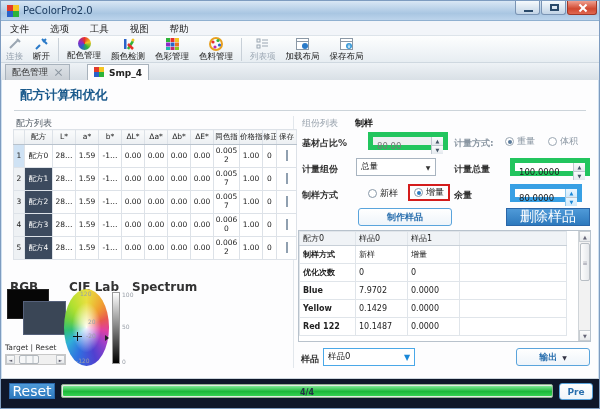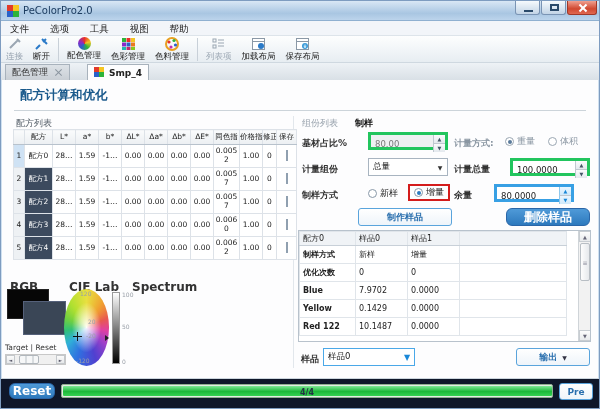--- a/index.html
+++ b/index.html
@@ -51,21 +51,21 @@
 td.num{background:#eef1f4}
 td.num.cur{background:#cfe2f4}
 td.name.sel{background:#3c4a5e;color:#fff}
 .cb{width:9px;height:9px;border:1px solid #90a0b0;background:linear-gradient(#fff,#dfe4e8);margin:0 auto}
 
 .ptab{font-size:9px;margin-right:14px}
 .ptab.off{color:#98a2ac}
 .ptab.on{color:#111;font-weight:bold}
 .flabel{font-size:9px;font-weight:bold;color:#333;white-space:nowrap}
 .flabel.dis{color:#8a96a2}
-.spin{border:3px solid #22c55e;background:#fff;display:flex;height:18px}
+.spin{border:5px solid #22c55e;background:#fff;display:flex;height:18px}
 .spin .val{flex:1;padding:4px 0 0 4px;font-size:8.5px;white-space:nowrap}
 .spin .arr{width:12px;display:flex;flex-direction:column}
 .spin .arr span{flex:1;font-size:5px;line-height:8px;text-align:center;color:#445566;background:linear-gradient(#fafbfc,#e4e9ee);border-left:1px solid #c0c8d0}
 .spin .arr span:first-child{border-bottom:1px solid #c0c8d0}
 .spin.dis{background:#eef0f2}.spin.dis .val{color:#777}
 .spin.blue{border-color:#38a0e4}
 .spin.blue .arr span{color:#1a88d8;background:linear-gradient(#eaf6ff,#cfe9fb);border-left-color:#8cc8ee}
 .dd{border:1px solid #a8b4c0;background:#fff;display:flex;align-items:center;height:18px}
 .dd .val{flex:1;padding-left:4px;font-size:8.5px}
 .dd .dda{width:14px;text-align:center;font-size:6px;color:#333}
@@ -73,21 +73,21 @@
 .dd.blue .dda{color:#1a88d8;font-size:8px}
 .radio{display:inline-flex;align-items:center;gap:3px}
 .rdot{width:9px;height:9px;border-radius:50%;border:1px solid #8898a8;background:#fff;position:relative;flex:0 0 auto}
 .radio.checked .rdot::after{content:"";position:absolute;left:2px;top:2px;width:4px;height:4px;border-radius:50%;background:#2a7ac0}
 .radio .rlbl{font-size:9px}
 .radio.dis .rlbl{color:#8a96a2}
 .radio.dis .rdot{border-color:#9aa6b2}
 .radio.dis.checked .rdot::after{background:#5a7a9a}
 .redbox{border:2px solid #d41c1c;display:inline-flex;align-items:center;height:17px;padding:0 4px}
 .btn-light{border:1px solid #5aa4dc;border-radius:3px;background:linear-gradient(#ffffff,#eef4fa);color:#2a6fae;font-weight:bold;text-align:center;font-size:9px;display:flex;align-items:center;justify-content:center}
-.btn-blue{border:1px solid #2a66a8;border-radius:6px;background:linear-gradient(#4f9ad8,#2d79bd);color:#fff;font-weight:bold;text-align:center;font-size:12px;display:flex;align-items:center;justify-content:center}
+.btn-blue{border:1px solid #2a66a8;border-radius:0;background:linear-gradient(#4f9ad8,#2d79bd);color:#fff;font-weight:normal;text-align:center;font-size:14px;display:flex;align-items:center;justify-content:center}
 
 .stab-wrap{border:1px solid #b8c2cc;background:#fff;overflow:hidden}
 table.stab{border-collapse:collapse;table-layout:fixed;width:268px;font-size:8px}
 table.stab td{border:1px solid #e0e5ea;padding:1px 3px;height:18px;white-space:nowrap;overflow:hidden}
 table.stab tr.hd td{height:14px;background:#f0f3f6;border-bottom:1px solid #c8d0d8}
 table.stab td.rowname{font-weight:bold}
 .vsb{position:absolute;right:0;top:0;width:12px;height:100%;background:#f2f2f2;border-left:1px solid #cfd4d8}
 .vsb .ar{position:absolute;left:0;width:12px;height:11px;text-align:center;font-size:5px;color:#667;line-height:11px;background:linear-gradient(#fcfcfc,#e8eaec);border:1px solid #c8cdd2}
 .vsb .thumb{position:absolute;left:1px;top:12px;width:10px;height:38px;border:1px solid #b8bec4;border-radius:2px;background:linear-gradient(90deg,#fdfdfd,#e6e9ec);text-align:center;font-size:6px;color:#889;line-height:38px}
 
@@ -161,20 +161,29 @@
     <span class="ti">
       <span class="icn"><svg width="15" height="14">
             <path d="M2 12 L6 8 M9 5 L12 2 M8 2 L13 7" stroke="#2a7ac8" stroke-width="2" fill="none"></path>
           </svg></span>
       <span class="lbl">断开</span>
     </span>
     <span class="tsep"></span>
     <span class="ti">
       <span class="icn" style="border-radius:50%;width:13px;height:13px;margin:0 auto;background:conic-gradient(#e8302a,#f5c521,#2eb43a,#2a62c8,#8a2ac8,#e8302a)"></span>
       <span class="lbl">配色管理</span>
+    </span>
+    <span class="ti">
+      <span class="icn"><svg width="15" height="14">
+            <rect x="3" y="2" width="2.5" height="10" fill="#2a62c8"></rect>
+            <path d="M7 12 L12 4" stroke="#2eb43a" stroke-width="2.5"></path>
+            <path d="M7 7 L12 12" stroke="#e8302a" stroke-width="2.5"></path>
+            <circle cx="12" cy="3" r="1.5" fill="#f5c521"></circle>
+          </svg></span>
+      <span class="lbl">颜色检测</span>
     </span>
     <span class="ti">
       <span class="icn"><svg width="15" height="14">
             <rect x="1" y="1" width="4" height="4" fill="#2eb43a"></rect>
             <rect x="5.5" y="1" width="4" height="4" fill="#e8302a"></rect>
             <rect x="10" y="1" width="4" height="4" fill="#f5c521"></rect>
             <rect x="1" y="5.5" width="4" height="4" fill="#8a2ac8"></rect>
             <rect x="5.5" y="5.5" width="4" height="4" fill="#2a62c8"></rect>
             <rect x="10" y="5.5" width="4" height="4" fill="#e87820"></rect>
             <rect x="1" y="10" width="4" height="3" fill="#20b8b0"></rect>
@@ -373,21 +382,21 @@
     <span class="abs radio dis checked" style="left:503px;top:55px">
         <span class="rdot"></span>
         <span class="rlbl">重量</span>
       </span>
     <span class="abs radio dis" style="left:546px;top:55px">
         <span class="rdot"></span>
         <span class="rlbl">体积</span>
       </span>
 
     <span class="abs flabel" style="left:300px;top:83px">计量组份</span>
-    <div class="abs dd" style="left:366px;top:78px;width:80px">
+    <div class="abs dd" style="left:354px;top:78px;width:80px">
       <span class="val">总量</span>
       <span class="dda">▼</span>
     </div>
     <span class="abs flabel" style="left:452px;top:83px">计量总量</span>
     <div class="abs spin" style="left:508px;top:78px;width:80px">
       <span class="val">100.0000</span>
       <span class="arr">
           <span>▲</span>
           <span>▼</span>
         </span>
@@ -398,21 +407,21 @@
         <span class="rdot"></span>
         <span class="rlbl">新样</span>
       </span>
     <span class="abs redbox" style="left:406px;top:104px">
       <span class="radio checked">
           <span class="rdot"></span>
           <span class="rlbl">增量</span>
         </span>
     </span>
     <span class="abs flabel" style="left:452px;top:109px">余量</span>
-    <div class="abs spin blue" style="left:492px;top:104px;width:80px">
+    <div class="abs spin blue" style="left:508px;top:104px;width:72px">
       <span class="val">80.0000</span>
       <span class="arr">
           <span>▲</span>
           <span>▼</span>
         </span>
     </div>
 
     <div class="abs btn-light" style="left:356px;top:128px;width:94px;height:18px">制作样品</div>
     <div class="abs btn-blue" style="left:504px;top:128px;width:84px;height:18px">删除样品</div>
 

